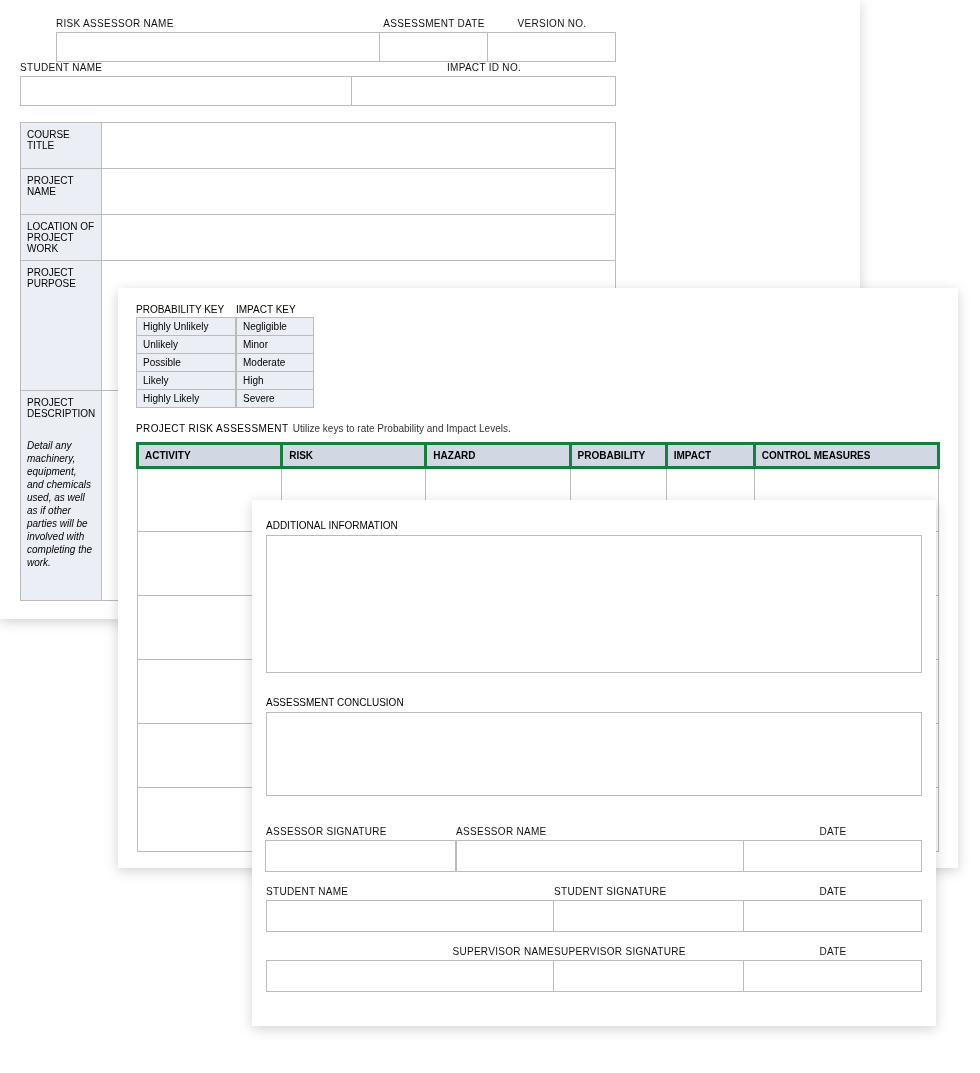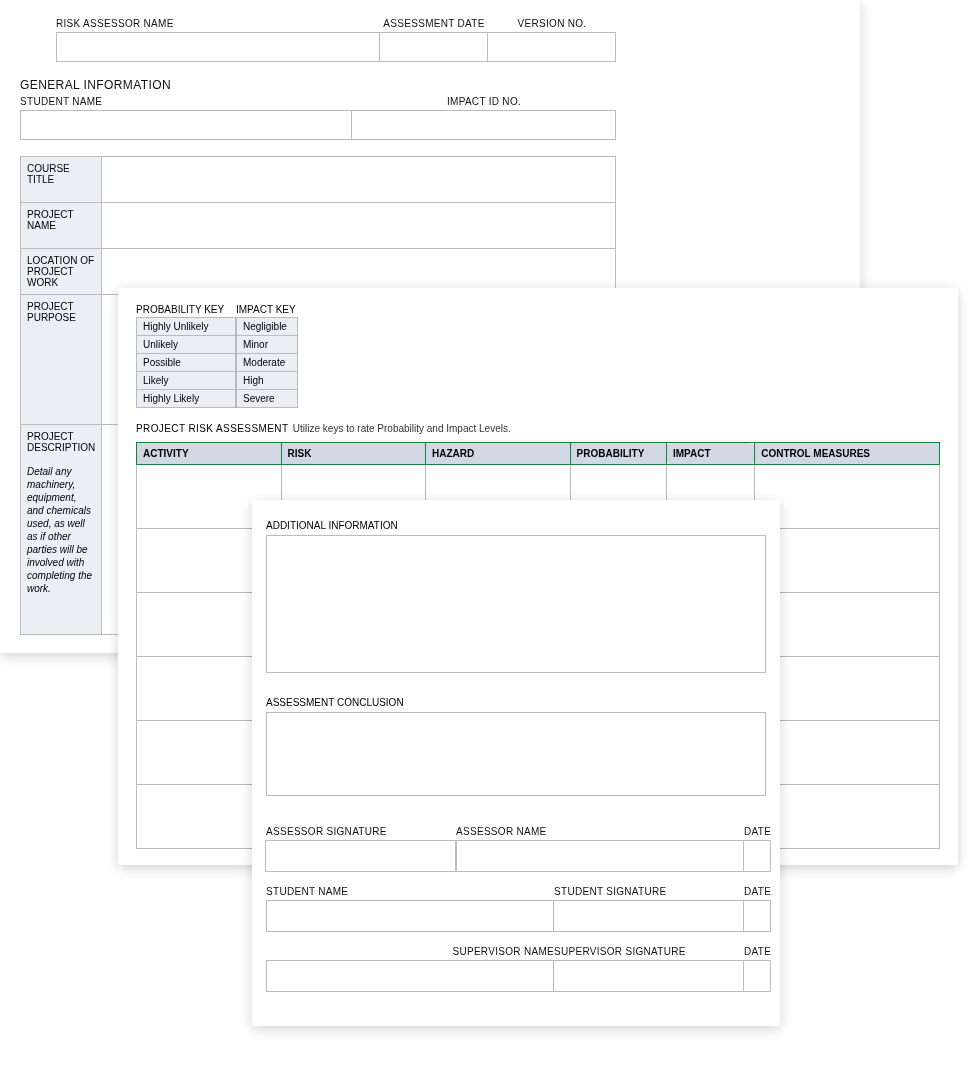--- a/index.html
+++ b/index.html
@@ -11,21 +11,21 @@
   position: relative;
   overflow: hidden;
 }
 .page {
   position: absolute;
   background: #fff;
   box-shadow: 0 3px 12px rgba(0,0,0,0.18);
 }
 .page1 { left: 0; top: 0; width: 860px; padding: 18px 20px; z-index: 1; }
 .page2 { left: 118px; top: 288px; width: 840px; padding: 16px 18px; z-index: 2; }
-.page3 { left: 252px; top: 500px; width: 528px; padding: 20px 14px; z-index: 3; }
+.page3 { left: 252px; top: 500px; width: 684px; padding: 20px 14px; z-index: 3; }
 
 .form-title {
   font-size: 18px;
   font-weight: bold;
   color: #888;
   letter-spacing: 0.5px;
   margin-bottom: 10px;
 }
 .row { display: flex; width: 100%; }
 .fld { display: flex; flex-direction: column; }
@@ -53,48 +53,48 @@
   border: 1px solid #bbb;
   font-size: 10px;
   vertical-align: top;
 }
 .side-lbl {
   background: #ebeef4;
   width: 80px;
   padding: 6px 6px;
   font-size: 10px;
 }
-.side-lbl em { font-style: italic; display: block; margin-top: 12px; line-height: 1.3; }
+.side-lbl em { font-style: italic; display: block; margin-top: 20px; line-height: 1.3; }
 .side-val { background: #fff; height: 46px; }
 .side-val-lg { height: 130px; }
 .side-val-xl { height: 210px; }
 
 .keys-wrap { display: flex; gap: 0; margin-bottom: 10px; }
 .key-col { }
 .key-title { font-size: 10px; margin-bottom: 3px; }
 .key-cell {
   border: 1px solid #bbb;
   background: #ebeef4;
   font-size: 10px;
   padding: 3px 6px;
   width: 100px;
   margin-top: -1px;
 }
-.key-col2 .key-cell { width: 62px; }
+.key-col2 .key-cell { width: 78px; }
 
 .assess-title { font-size: 10px; letter-spacing: 0.4px; display: inline-block; }
 .assess-sub { font-size: 10px; color: #333; }
 .assess-tbl { width: 100%; border-collapse: collapse; margin-top: 6px; }
 .assess-tbl th {
   background: #d2d8e3;
   font-size: 10px;
   font-weight: bold;
   text-align: left;
   padding: 5px 6px;
-  border: 1px solid #15803d;
+  border: 3px solid #15803d;
 }
 .assess-tbl td {
   border: 1px solid #bbb;
   height: 64px;
   background: #fff;
 }
 
 .p3-lbl { font-size: 10px; margin-bottom: 4px; margin-top: 0; }
 .p3-box { border: 1px solid #bbb; width: 100%; height: 138px; margin-bottom: 24px; }
 .p3-box2 { border: 1px solid #bbb; width: 100%; height: 84px; margin-bottom: 30px; }
@@ -114,21 +114,20 @@
     <div class="fld" style="flex:0 0 108px;">
       <div class="lbl lbl-center">ASSESSMENT DATE</div>
       <div class="box" style="margin-left:-1px;"></div>
     </div>
     <div class="fld" style="flex:0 0 128px;">
       <div class="lbl lbl-center">VERSION NO.</div>
       <div class="box" style="margin-left:-1px;"></div>
     </div>
   </div>
 
-  <div class="section-hdr">GENERAL INFORMATION</div>
 
   <div class="row" style="width:596px;">
     <div class="fld" style="flex:0 0 332px;">
       <div class="lbl">STUDENT NAME</div>
       <div class="box"></div>
     </div>
     <div class="fld" style="flex:0 0 264px;">
       <div class="lbl lbl-center">IMPACT ID NO.</div>
       <div class="box" style="margin-left:-1px;"></div>
     </div>

